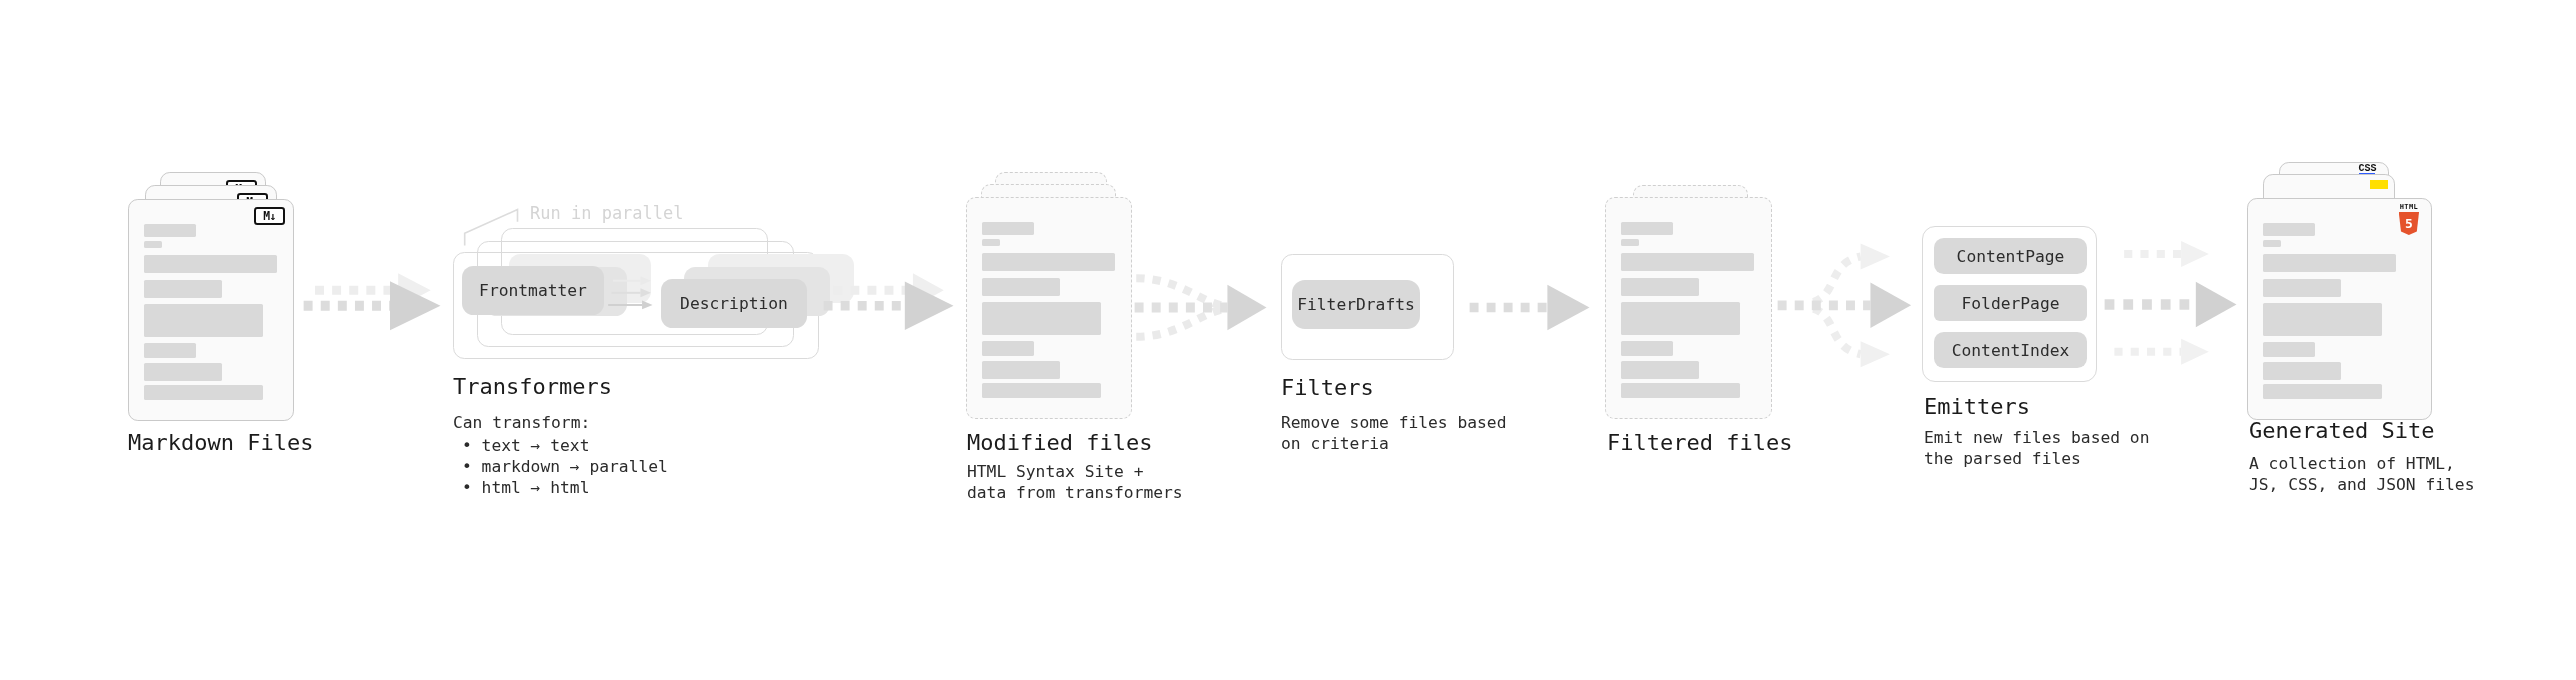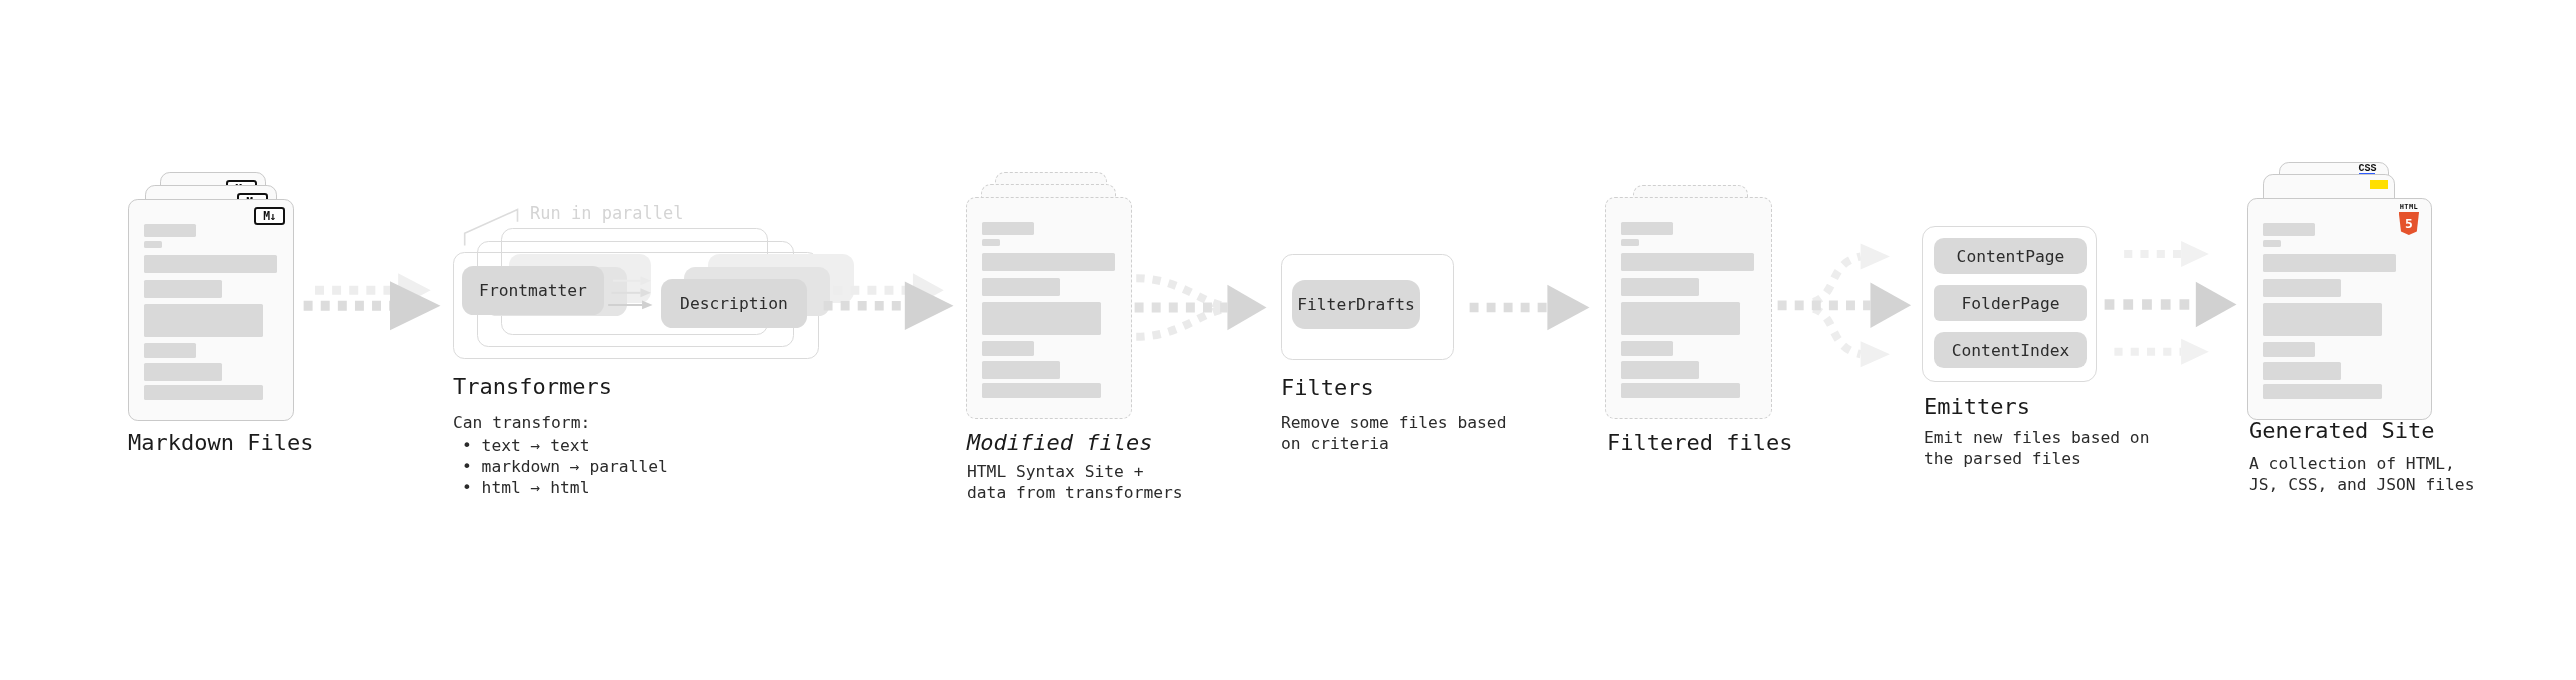--- a/index.html
+++ b/index.html
@@ -126,21 +126,21 @@
     <div class="doc dashed" style="left:966px;top:197px;width:166px;">
       <div class="bar" style="top:24.4px;width:52px;height:12.2px;"></div>
       <div class="bar" style="top:41px;width:18.7px;height:6.5px;"></div>
       <div class="bar" style="top:55px;width:133px;height:18px;"></div>
       <div class="bar" style="top:80px;width:78px;height:18px;"></div>
       <div class="bar" style="top:104px;width:119px;height:32.5px;"></div>
       <div class="bar" style="top:143px;width:52px;height:14.6px;"></div>
       <div class="bar" style="top:163px;width:78px;height:18px;"></div>
       <div class="bar" style="top:185px;width:119px;height:15.4px;"></div>
     </div>
-    <div class="title" style="left:967px;top:431px;font-style:italic;">Modified files</div>
+    <div class="title" style="left:967px;top:431px;">Modified files</div>
     <div class="desc" style="left:967px;top:461px;">
       <div>HTML Syntax Site +</div>
       <div>data from transformers</div>
     </div>
   </div>
 
   <svg style="left:1133px;top:265px;" width="140" height="85" viewBox="0 0 172 104">
     <path d="M4,16 C56,16 84,46 112,50" fill="none" stroke="#eaeaea" stroke-width="10" stroke-dasharray="10 10"></path>
     <path d="M4,88 C56,88 84,58 112,54" fill="none" stroke="#eaeaea" stroke-width="10" stroke-dasharray="10 10"></path>
     <line x1="2" y1="52" x2="116" y2="52" stroke="#e0e0e0" stroke-width="12" stroke-dasharray="11 10"></line>

